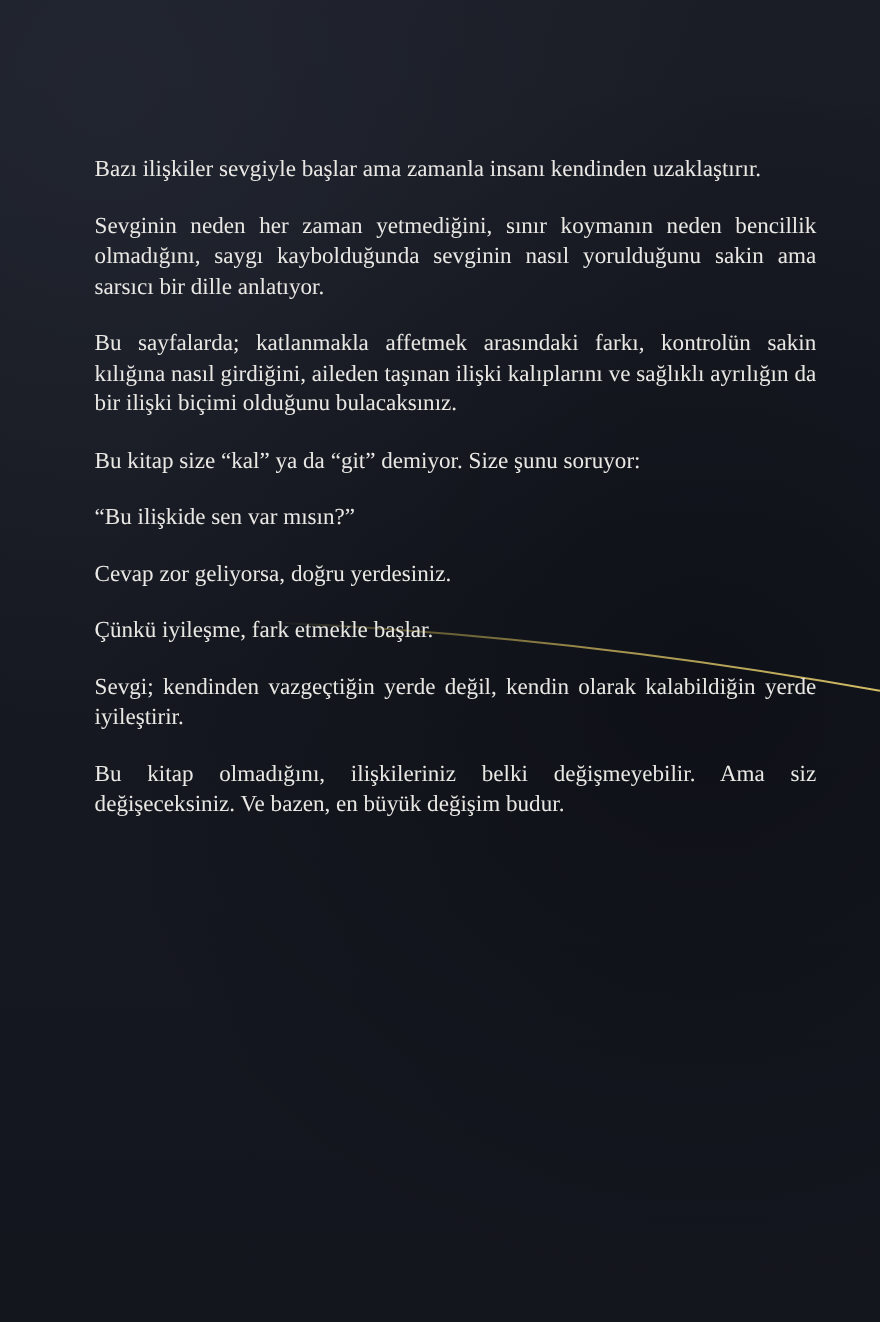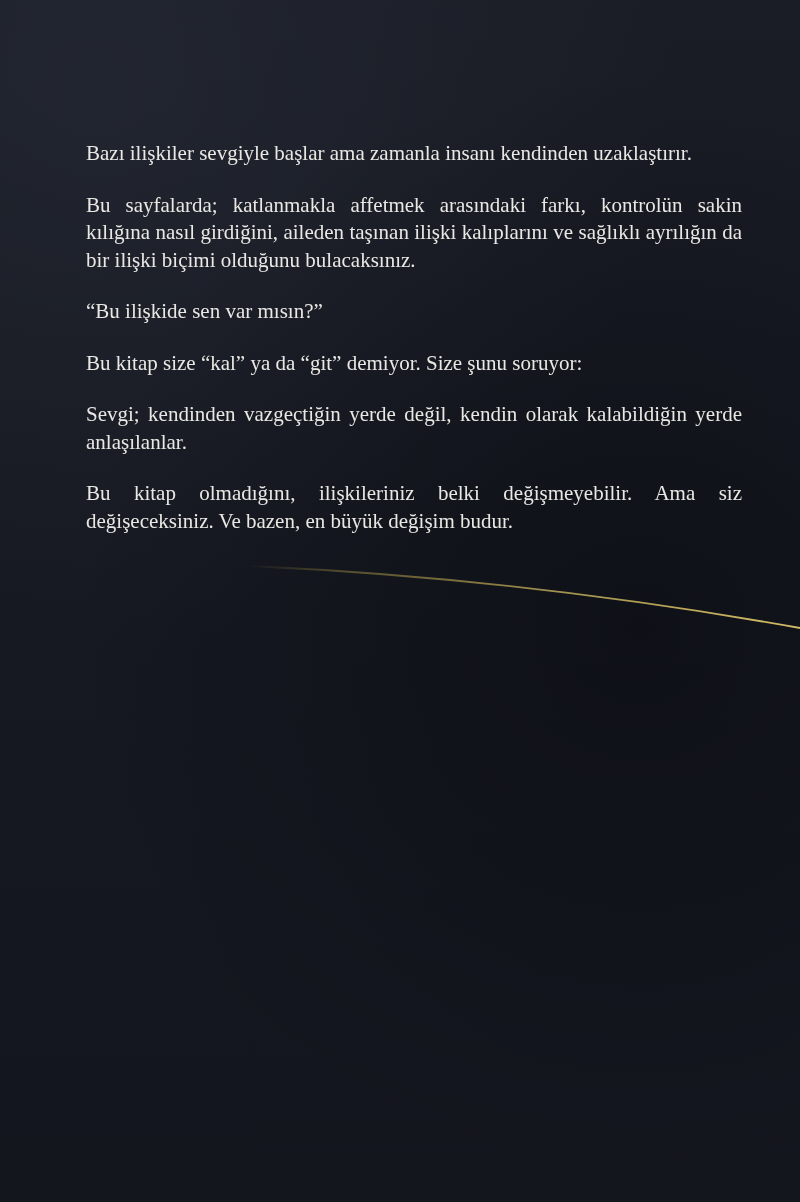--- a/index.html
+++ b/index.html
@@ -28,24 +28,27 @@
         <stop offset="0.18" stop-color="#8e7f3e" stop-opacity="0.55"></stop>
         <stop offset="0.55" stop-color="#b3a054" stop-opacity="0.9"></stop>
         <stop offset="1" stop-color="#d2bd66" stop-opacity="1"></stop>
       </linearGradient>
     </defs>
     <path d="M248 566 Q 520 578 800 628" stroke="url(#goldgrad)" stroke-width="1.8"></path>
   </svg>
 
   <main class="copy">
     <p>Bazı ilişkiler sevgiyle başlar ama zamanla insanı kendinden uzaklaştırır.</p>
+    <p>Sevginin neden her zaman yetmediğini, sınır koymanın neden bencillik olmadığını, saygı kaybolduğunda sevginin nasıl yorulduğunu sakin ama sarsıcı bir dille anlatıyor.</p>
     <p>Bu sayfalarda; katlanmakla affetmek arasındaki farkı, kontrolün sakin kılığına nasıl girdiğini, aileden taşınan ilişki kalıplarını ve sağlıklı ayrılığın da bir ilişki biçimi olduğunu bulacaksınız.</p>
+    <p>Bu kitap size “kal” ya da “git” demiyor. Size şunu soruyor:</p>
     <p>“Bu ilişkide sen var mısın?”</p>
-    <p>Bu kitap size “kal” ya da “git” demiyor. Size şunu soruyor:</p>
-    <p>Sevgi; kendinden vazgeçtiğin yerde değil, kendin olarak kalabildiğin yerde anlaşılanlar.</p>
+    <p>Cevap zor geliyorsa, doğru yerdesiniz.</p>
+    <p>Çünkü iyileşme, fark etmekle başlar.</p>
+    <p>Sevgi; kendinden vazgeçtiğin yerde değil, kendin olarak kalabildiğin yerde iyileştirir.</p>
     <p>Bu kitap olmadığını, ilişkileriniz belki değişmeyebilir. Ama siz değişeceksiniz. Ve bazen, en büyük değişim budur.</p>
   </main>
 
   <footer class="footer">
 
     
     
 
     
     

